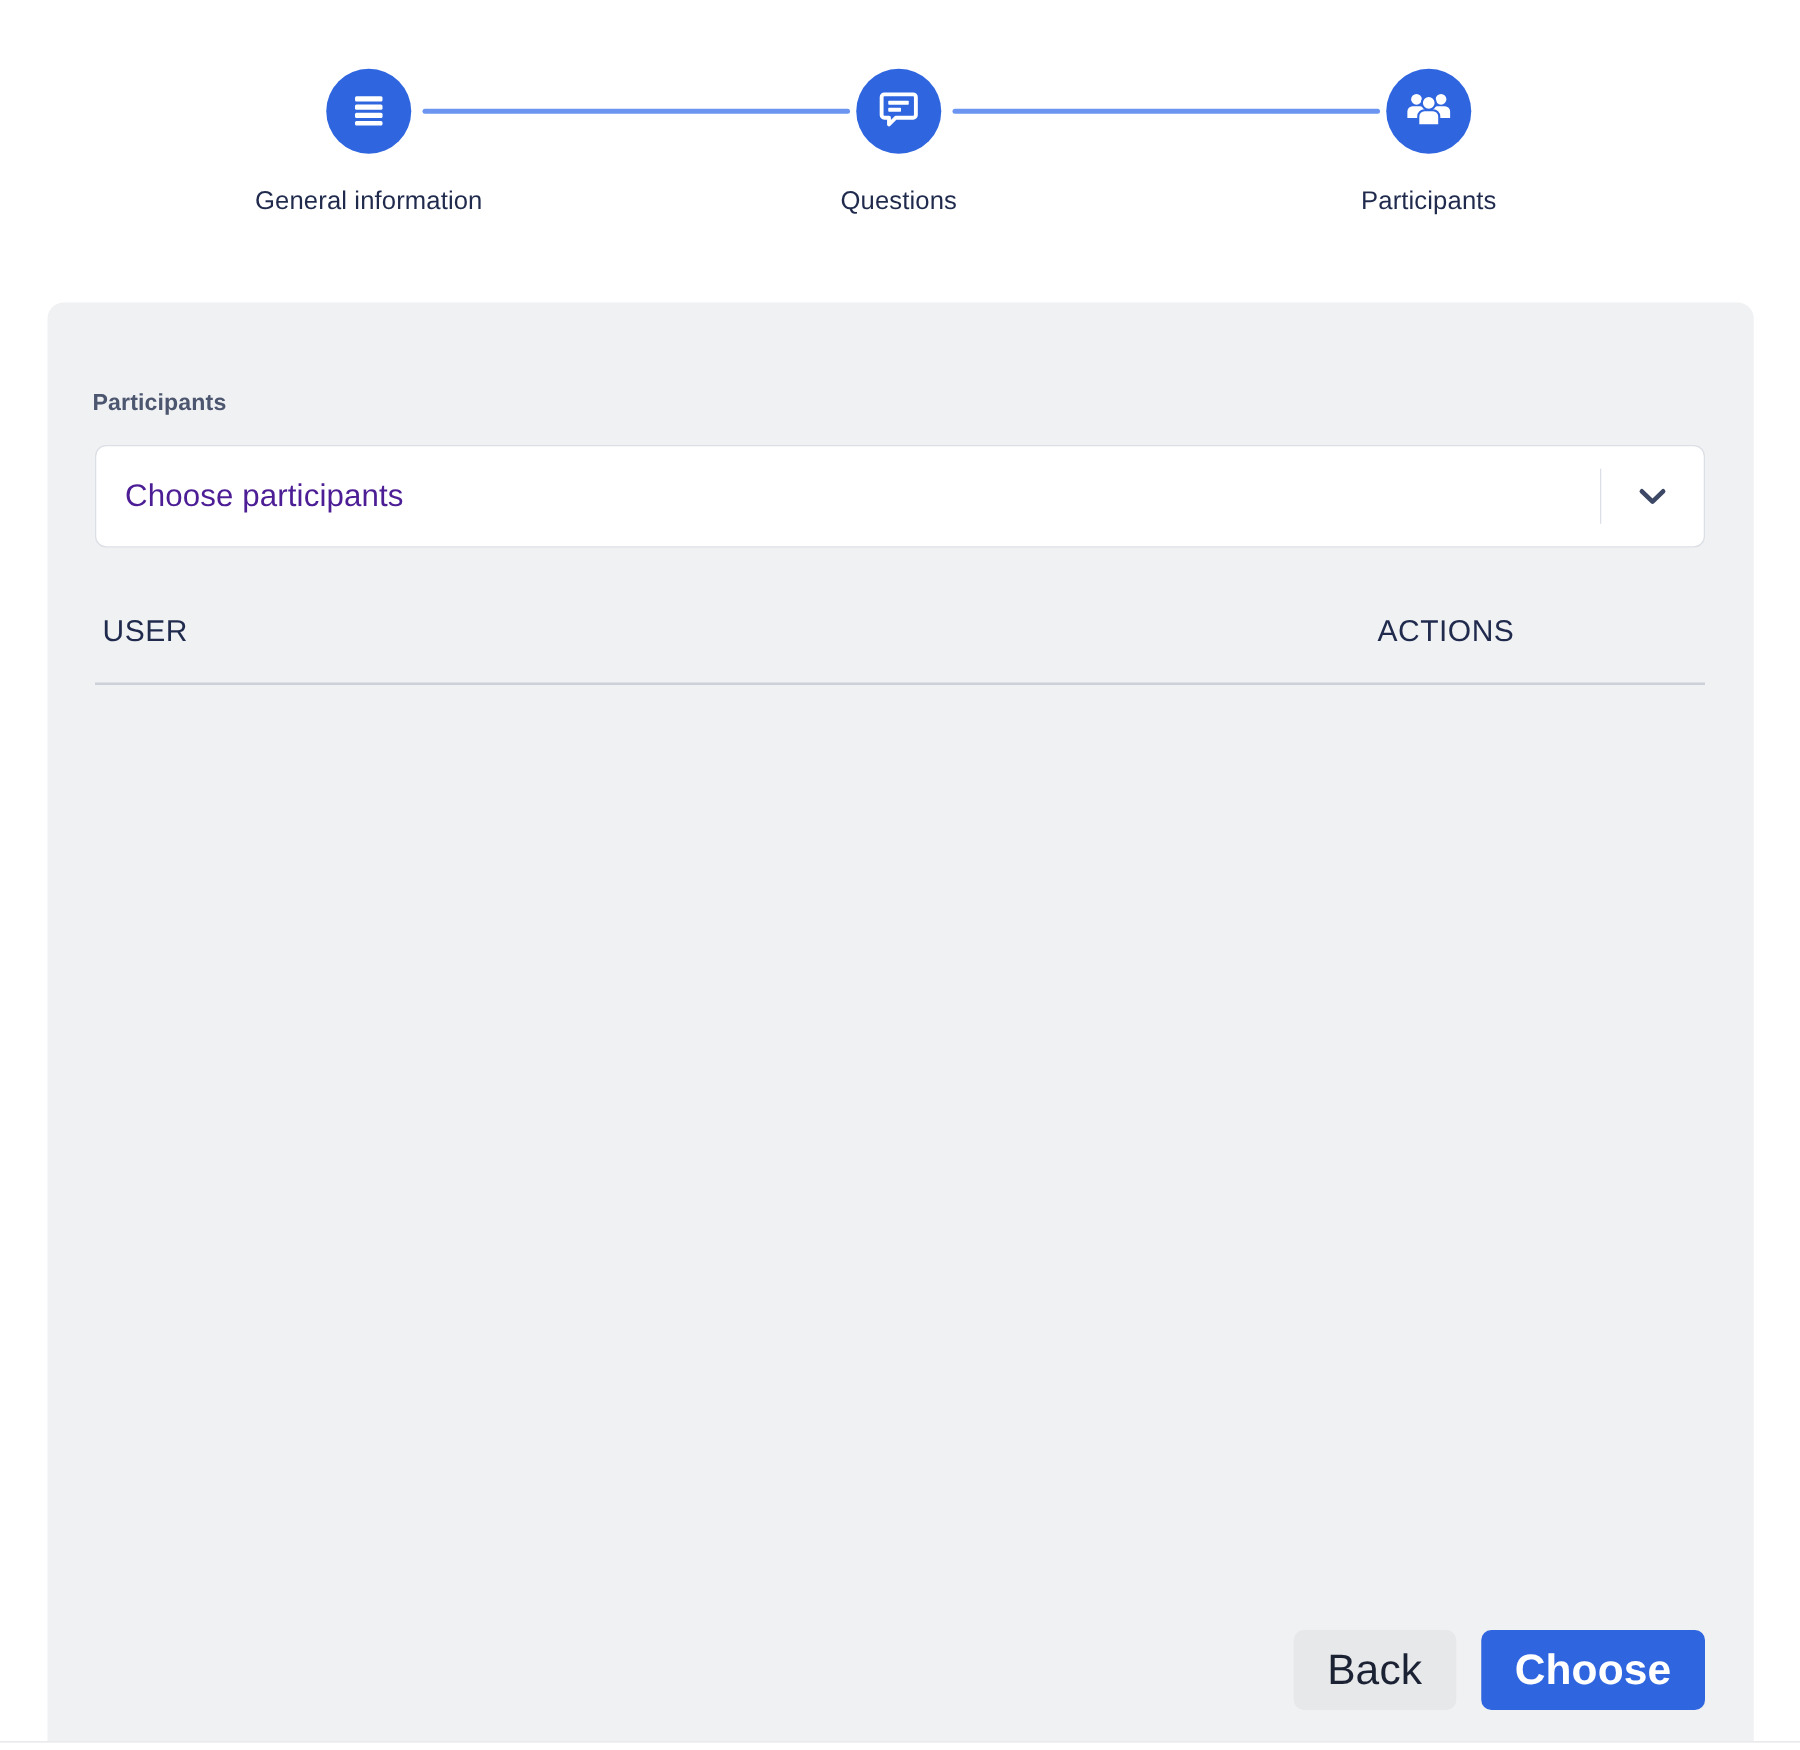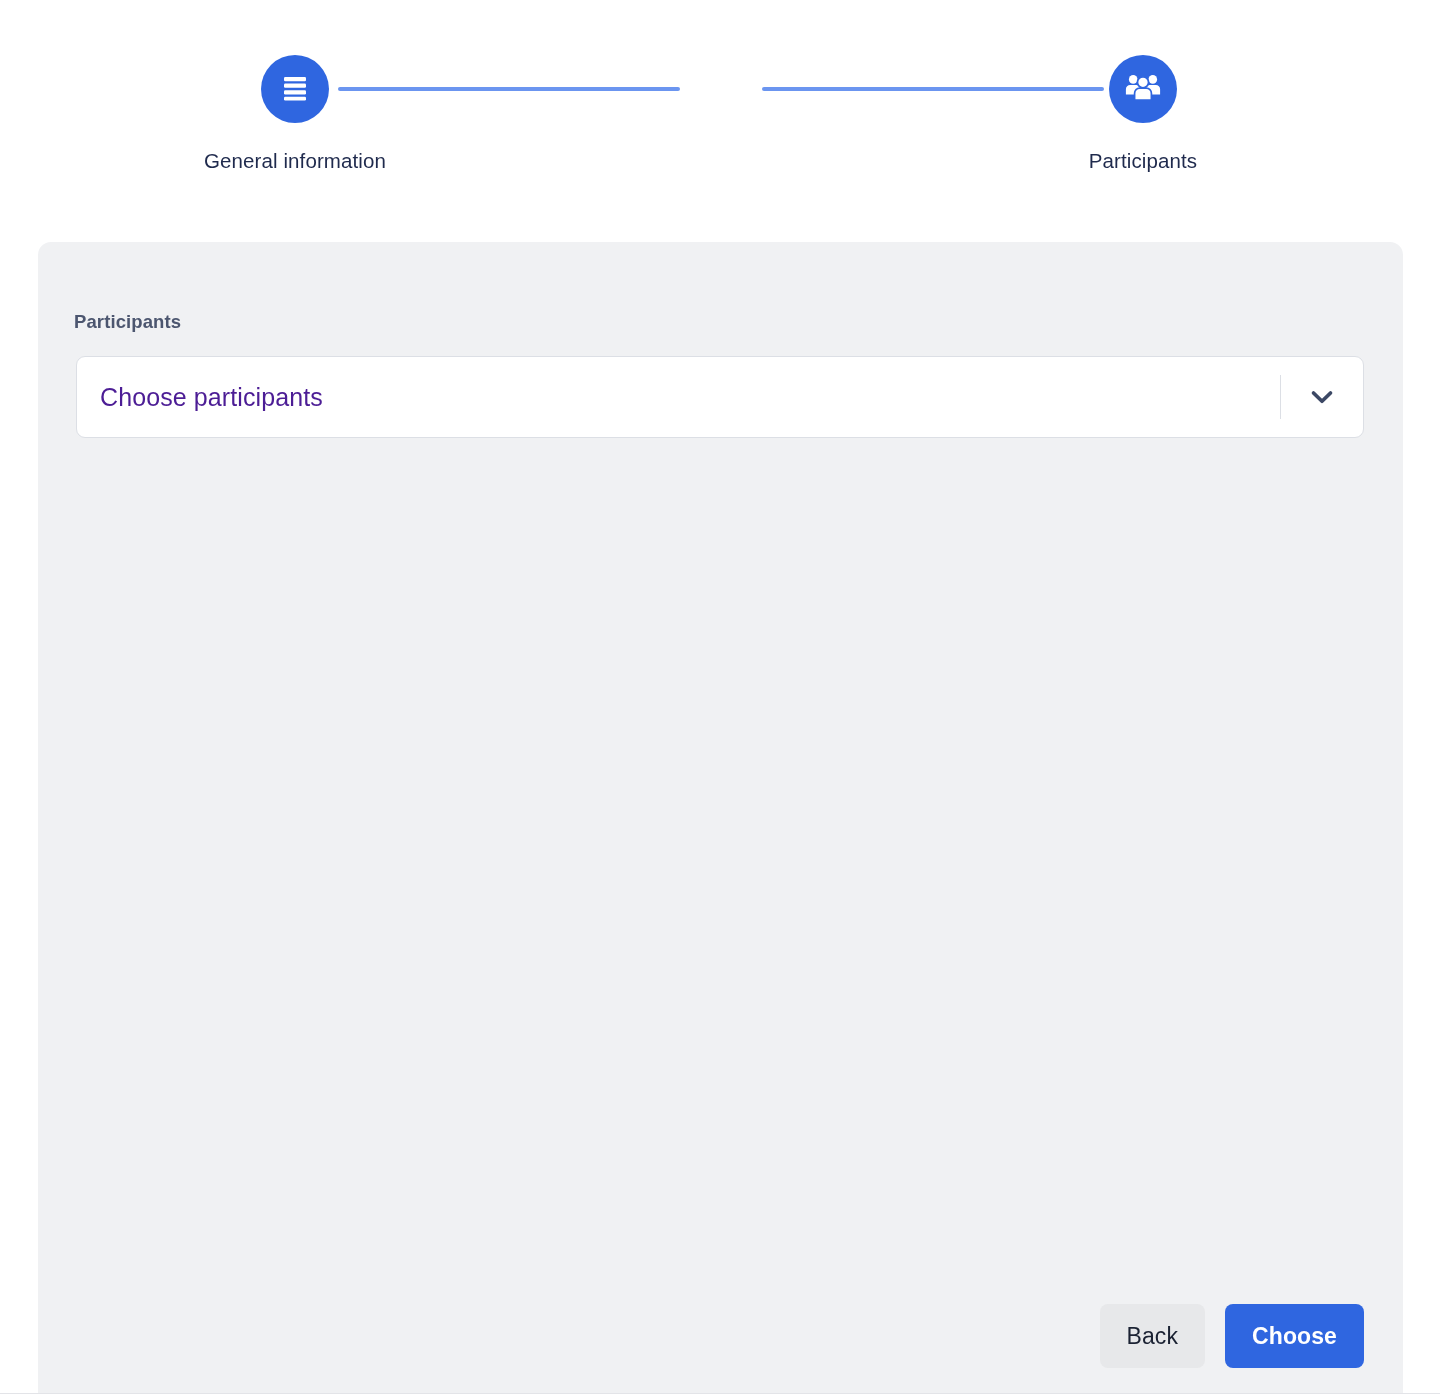--- a/index.html
+++ b/index.html
@@ -172,21 +172,21 @@
     display: flex;
     justify-content: flex-end;
     align-items: center;
     gap: 20px;
   }
 
   .btn {
     border: none;
     border-radius: 8px;
     font-family: "Liberation Sans", sans-serif;
-    font-size: 23px;
+    font-size: 34px;
     letter-spacing: 0.1px;
     cursor: pointer;
     height: 64px;
     display: flex;
     align-items: center;
     justify-content: center;
   }
 
   .btn-back {
     background: #e7e8ea;
@@ -218,20 +218,32 @@
             <rect x="7" y="8" width="22" height="4.2" rx="1.2" fill="#ffffff"></rect>
             <rect x="7" y="14.6" width="22" height="4.2" rx="1.2" fill="#ffffff"></rect>
             <rect x="7" y="21.2" width="22" height="4.2" rx="1.2" fill="#ffffff"></rect>
             <rect x="7" y="27.8" width="22" height="3.6" rx="1.2" fill="#ffffff"></rect>
           </svg>
         </span>
       </div>
       <div class="step-label">General information</div>
     </div>
 
+    <div class="step step-2">
+      <div class="step-circle">
+        <span>
+          <svg width="36" height="36" viewBox="0 0 36 36">
+            <path d="M6.5 6.5 H29.5 A2.2 2.2 0 0 1 31.7 8.7 V23 A2.2 2.2 0 0 1 29.5 25.2 H15.6 L10.2 30.6 V25.2 H6.5 A2.2 2.2 0 0 1 4.3 23 V8.7 A2.2 2.2 0 0 1 6.5 6.5 Z" fill="none" stroke="#ffffff" stroke-width="3.1" stroke-linejoin="round"></path>
+            <rect x="9.6" y="11.6" width="16.4" height="3.1" rx="0.6" fill="#ffffff"></rect>
+            <rect x="9.6" y="17.2" width="10.2" height="3.1" rx="0.6" fill="#ffffff"></rect>
+          </svg>
+        </span>
+      </div>
+      <div class="step-label">Questions</div>
+    </div>
 
     <div class="step step-3">
       <div class="step-circle">
         <span>
           <svg width="38" height="38" viewBox="0 0 38 38">
             <circle cx="9.2" cy="11.4" r="4.3" fill="#ffffff"></circle>
             <circle cx="28.8" cy="11.4" r="4.3" fill="#ffffff"></circle>
             <path d="M1.9 26.4 v-5.2 a4.2 4.2 0 0 1 4.2-4.2 h6.2 a4.2 4.2 0 0 1 4.2 4.2 v5.2 Z" fill="#ffffff"></path>
             <path d="M21.5 26.4 v-5.2 a4.2 4.2 0 0 1 4.2-4.2 h6.2 a4.2 4.2 0 0 1 4.2 4.2 v5.2 Z" fill="#ffffff"></path>
             <circle cx="19" cy="14.3" r="5.5" fill="#ffffff" stroke="#2f66e0" stroke-width="1.7"></circle>
@@ -251,20 +263,24 @@
     <div class="select-box">
       <div class="select-placeholder">Choose participants</div>
       <div class="select-divider"></div>
       <div class="select-chevron">
         <svg width="34" height="34" viewBox="0 0 24 24">
           <path d="M6 9.2 L12 15 L18 9.2" fill="none" stroke="#3c4865" stroke-width="2.6" stroke-linecap="round" stroke-linejoin="round"></path>
         </svg>
       </div>
     </div>
 
+    <div class="table-head">
+      <div class="th th-user">USER</div>
+      <div class="th th-actions">ACTIONS</div>
+    </div>
 
     <div class="table-body"></div>
 
     <div class="footer">
       <button class="btn btn-back">Back</button>
       <button class="btn btn-create">Choose</button>
     </div>
 
   </div>
 

